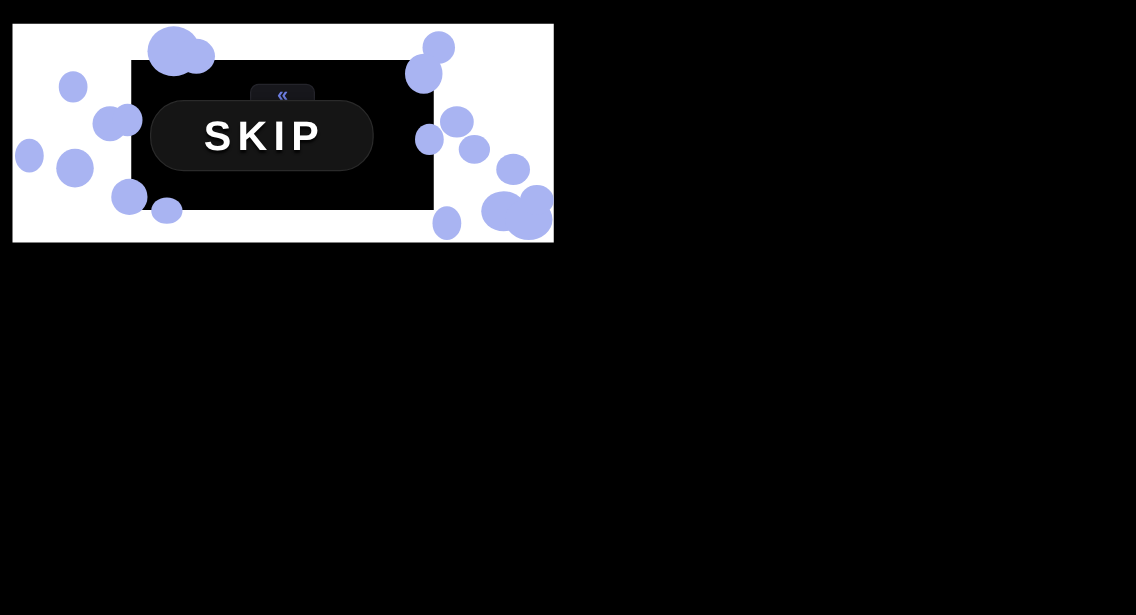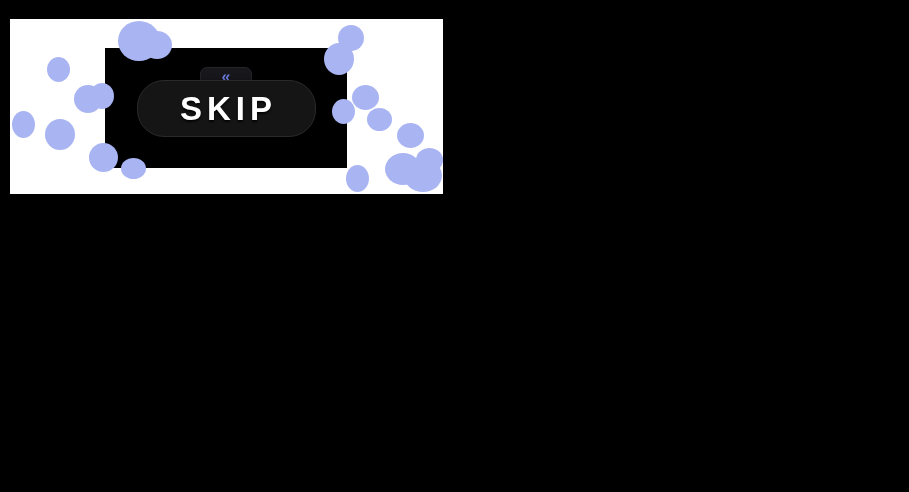--- a/index.html
+++ b/index.html
@@ -64,21 +64,21 @@
   }
   .collapse-icon {
     color: var(--accent, #6d7ee3);
     font-size: 16px;
     font-weight: bold;
     line-height: 1;
     transform: translateY(-1px);
   }
   .skip-button {
     position: absolute;
-    left: 127px;
+    left: 110px;
     top: 61px;
     width: 179px;
     height: 57px;
     background: #151515;
     border: 1px solid #2a2a2a;
     border-radius: 27px;
     display: flex;
     align-items: center;
     justify-content: center;
     box-shadow: 0 3px 8px rgba(0,0,0,0.65);

